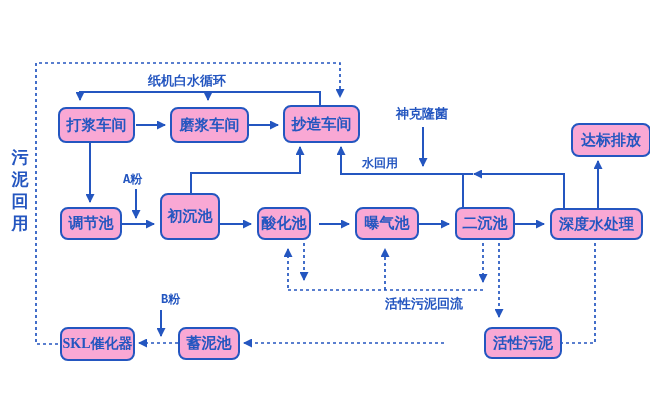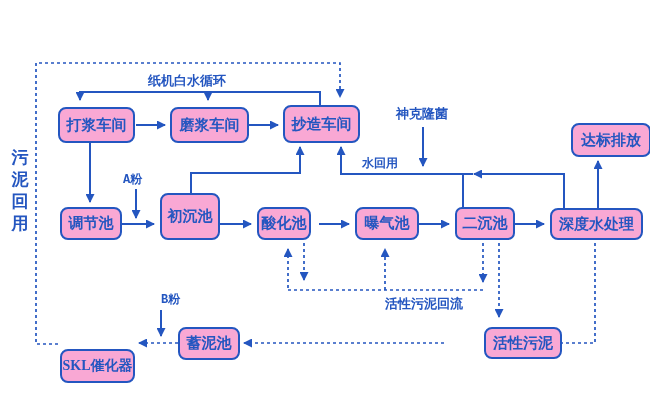--- a/index.html
+++ b/index.html
@@ -91,21 +91,21 @@
 
   <div class="node" style="left:60px;top:207px;width:62px;height:33px;text-align:center;">调节池</div>
   <div class="node" style="left:160px;top:193px;width:60px;height:47px;">初沉池</div>
   <div class="node" style="left:257px;top:207px;width:54px;height:33px;">酸化池</div>
   <div class="node" style="left:355px;top:207px;width:64px;height:33px;">曝气池</div>
   <div class="node" style="left:455px;top:207px;width:60px;height:33px;border-radius:7px;">二沉池</div>
   <div class="node" style="left:550px;top:208px;width:93px;height:32px;">深度水处理</div>
 
   <div class="node" style="left:558px;top:123px;width:80px;height:34px;margin-left:13px;">达标排放</div>
 
-  <div class="node" style="left:60px;top:327px;width:75px;height:34px;font-size:14px;margin-top:22px;">SKL催化器</div>
+  <div class="node" style="left:60px;top:327px;width:75px;height:34px;font-size:14px;">SKL催化器</div>
   <div class="node" style="left:178px;top:327px;width:62px;height:33px;">蓄泥池</div>
   <div class="node" style="left:444px;top:327px;width:78px;height:32px;margin-left:40px;">活性污泥</div>
 
   <div class="lbl" style="left:148px;top:72px;">纸机白水循环</div>
   <div class="lbl small" style="left:123px;top:171px;">A粉</div>
   <div class="lbl" style="left:396px;top:105px;">神克隆菌</div>
   <div class="lbl small" style="left:362px;top:155px;">水回用</div>
   <div class="lbl" style="left:343px;top:295px;margin-left:42px;">活性污泥回流</div>
   <div class="lbl small" style="left:148px;top:291px;margin-left:13px;">B粉</div>
   <div class="lbl vertical" style="left:8px;top:147px;">污

